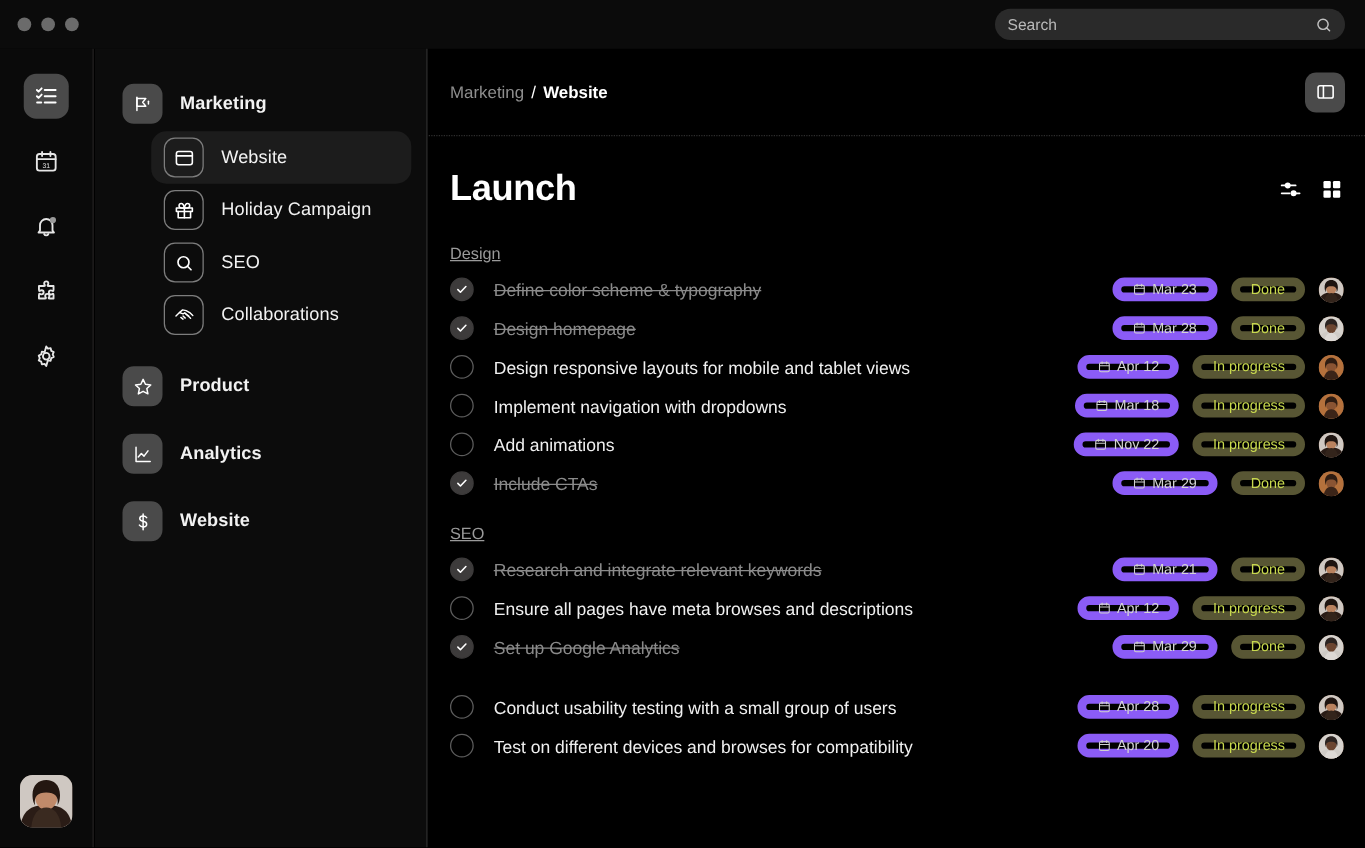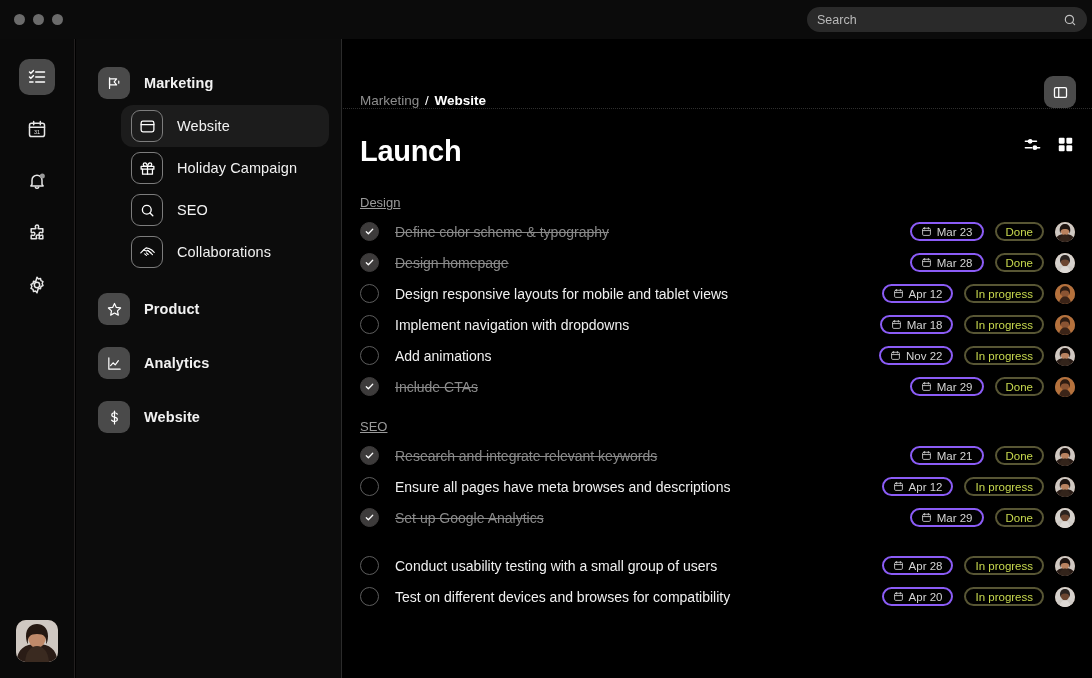--- a/index.html
+++ b/index.html
@@ -13,21 +13,21 @@
 
   
   .titlebar {
     position: absolute; top: 0; left: 0; width: 1092px; height: 39px;
     background: #0b0b0b;
     display: flex; align-items: center;
   }
   .traffic { display: flex; gap: 8px; padding-left: 14px; }
   .dot { width: 11px; height: 11px; border-radius: 50%; background: #6b6b6b; }
   .search-wrap {
-    position: absolute; right: 5px; top: 7px;
+    position: absolute; right: 16px; top: 7px;
     width: 280px; height: 25px;
     background: #2a2a2a; border-radius: 13px;
     display: flex; align-items: center; padding: 0 10px;
   }
   .search-wrap input {
     flex: 1; background: transparent; border: 0; outline: none;
     color: #d8d8d8; font-size: 12.5px; font-family: "Liberation Sans", sans-serif;
   }
   .search-wrap input::placeholder { color: #b9b9b9; }
   .search-ic { width: 14px; height: 14px; opacity: .85; flex: 0 0 auto; }
@@ -77,36 +77,36 @@
   .side-ic svg { width: 17px; height: 17px; }
   .side-label { font-size: 14.5px; color: #f2f2f2; letter-spacing: .1px; }
   .side-label.bold { font-weight: bold; }
   .side-sub { padding-left: 45px; }
   .side-sub .side-row { margin: 0 12px 0 0; height: 42px; }
   .side-sub .side-row.sel { background: #1c1c1c; }
 
   
   .main { position: absolute; left: 343px; top: 39px; width: 749px; height: 639px; }
   .crumbbar {
-    height: 70px; display: flex; align-items: flex-end;
+    height: 70px; display: flex; align-items: center;
     padding: 0 16px 0 17px;
     border-bottom: 1px dotted #2e2e2e;
   }
   .crumb { font-size: 13.5px; color: #8e8e8e; }
   .crumb b { color: #ffffff; font-weight: bold; }
   .crumb .sep { color: #ffffff; padding: 0 2px; }
   .panel-btn {
     margin-left: auto; width: 32px; height: 32px; border-radius: 9px;
     background: #4a4a4a; display: flex; align-items: center; justify-content: center;
     cursor: pointer;
   }
   .panel-btn svg { width: 17px; height: 17px; }
 
   .title-row {
-    display: flex; align-items: flex-start;
+    display: flex; align-items: center;
     padding: 26px 17px 0 17px;
   }
   h1 { font-size: 29px; color: #fff; font-weight: bold; letter-spacing: -.3px; }
   .title-tools { margin-left: auto; display: flex; gap: 14px; align-items: center; }
   .title-tools .t { width: 19px; height: 19px; cursor: pointer; }
 
   .list { padding: 17px 17px 0 17px; }
   .sec-title { font-size: 13px; color: #9a9a9a; margin: 10px 0 6px 0; text-decoration: underline; }
   .sec + .sec { margin-top: 17px; }
 
@@ -117,21 +117,21 @@
     width: 19px; height: 19px; border-radius: 50%; flex: 0 0 auto;
     border: 1.4px solid #5d5d5d; margin-right: 16px;
     display: flex; align-items: center; justify-content: center;
   }
   .cb.done { background: #3d3b3b; border-color: #3d3b3b; }
   .cb.done svg { width: 11px; height: 11px; }
   .tname { font-size: 14px; color: #f0f0f0; white-space: nowrap; text-align: center; }
   .task.done .tname { color: #8a8a8a; text-decoration: line-through; }
   .meta { margin-left: auto; display: flex; align-items: center; gap: 11px; }
   .pill {
-    height: 19px; border-radius: 10px; border: 2px solid #8b5cf6;
+    height: 19px; border-radius: 10px; border: 7px solid #8b5cf6;
     display: flex; align-items: center; gap: 5px; padding: 0 9px;
     font-size: 11.5px; color: #d4d4d4; white-space: nowrap; text-align: center;
   }
   .pill svg { width: 11px; height: 11px; flex: 0 0 auto; }
   .pill.status { color: #c8d94e; border-color: #585634; }
   .av {
     width: 20px; height: 20px; border-radius: 50%; flex: 0 0 auto;
     overflow: hidden; background: #7a5a44;
   }
   .av svg { width: 20px; height: 20px; display: block; }

